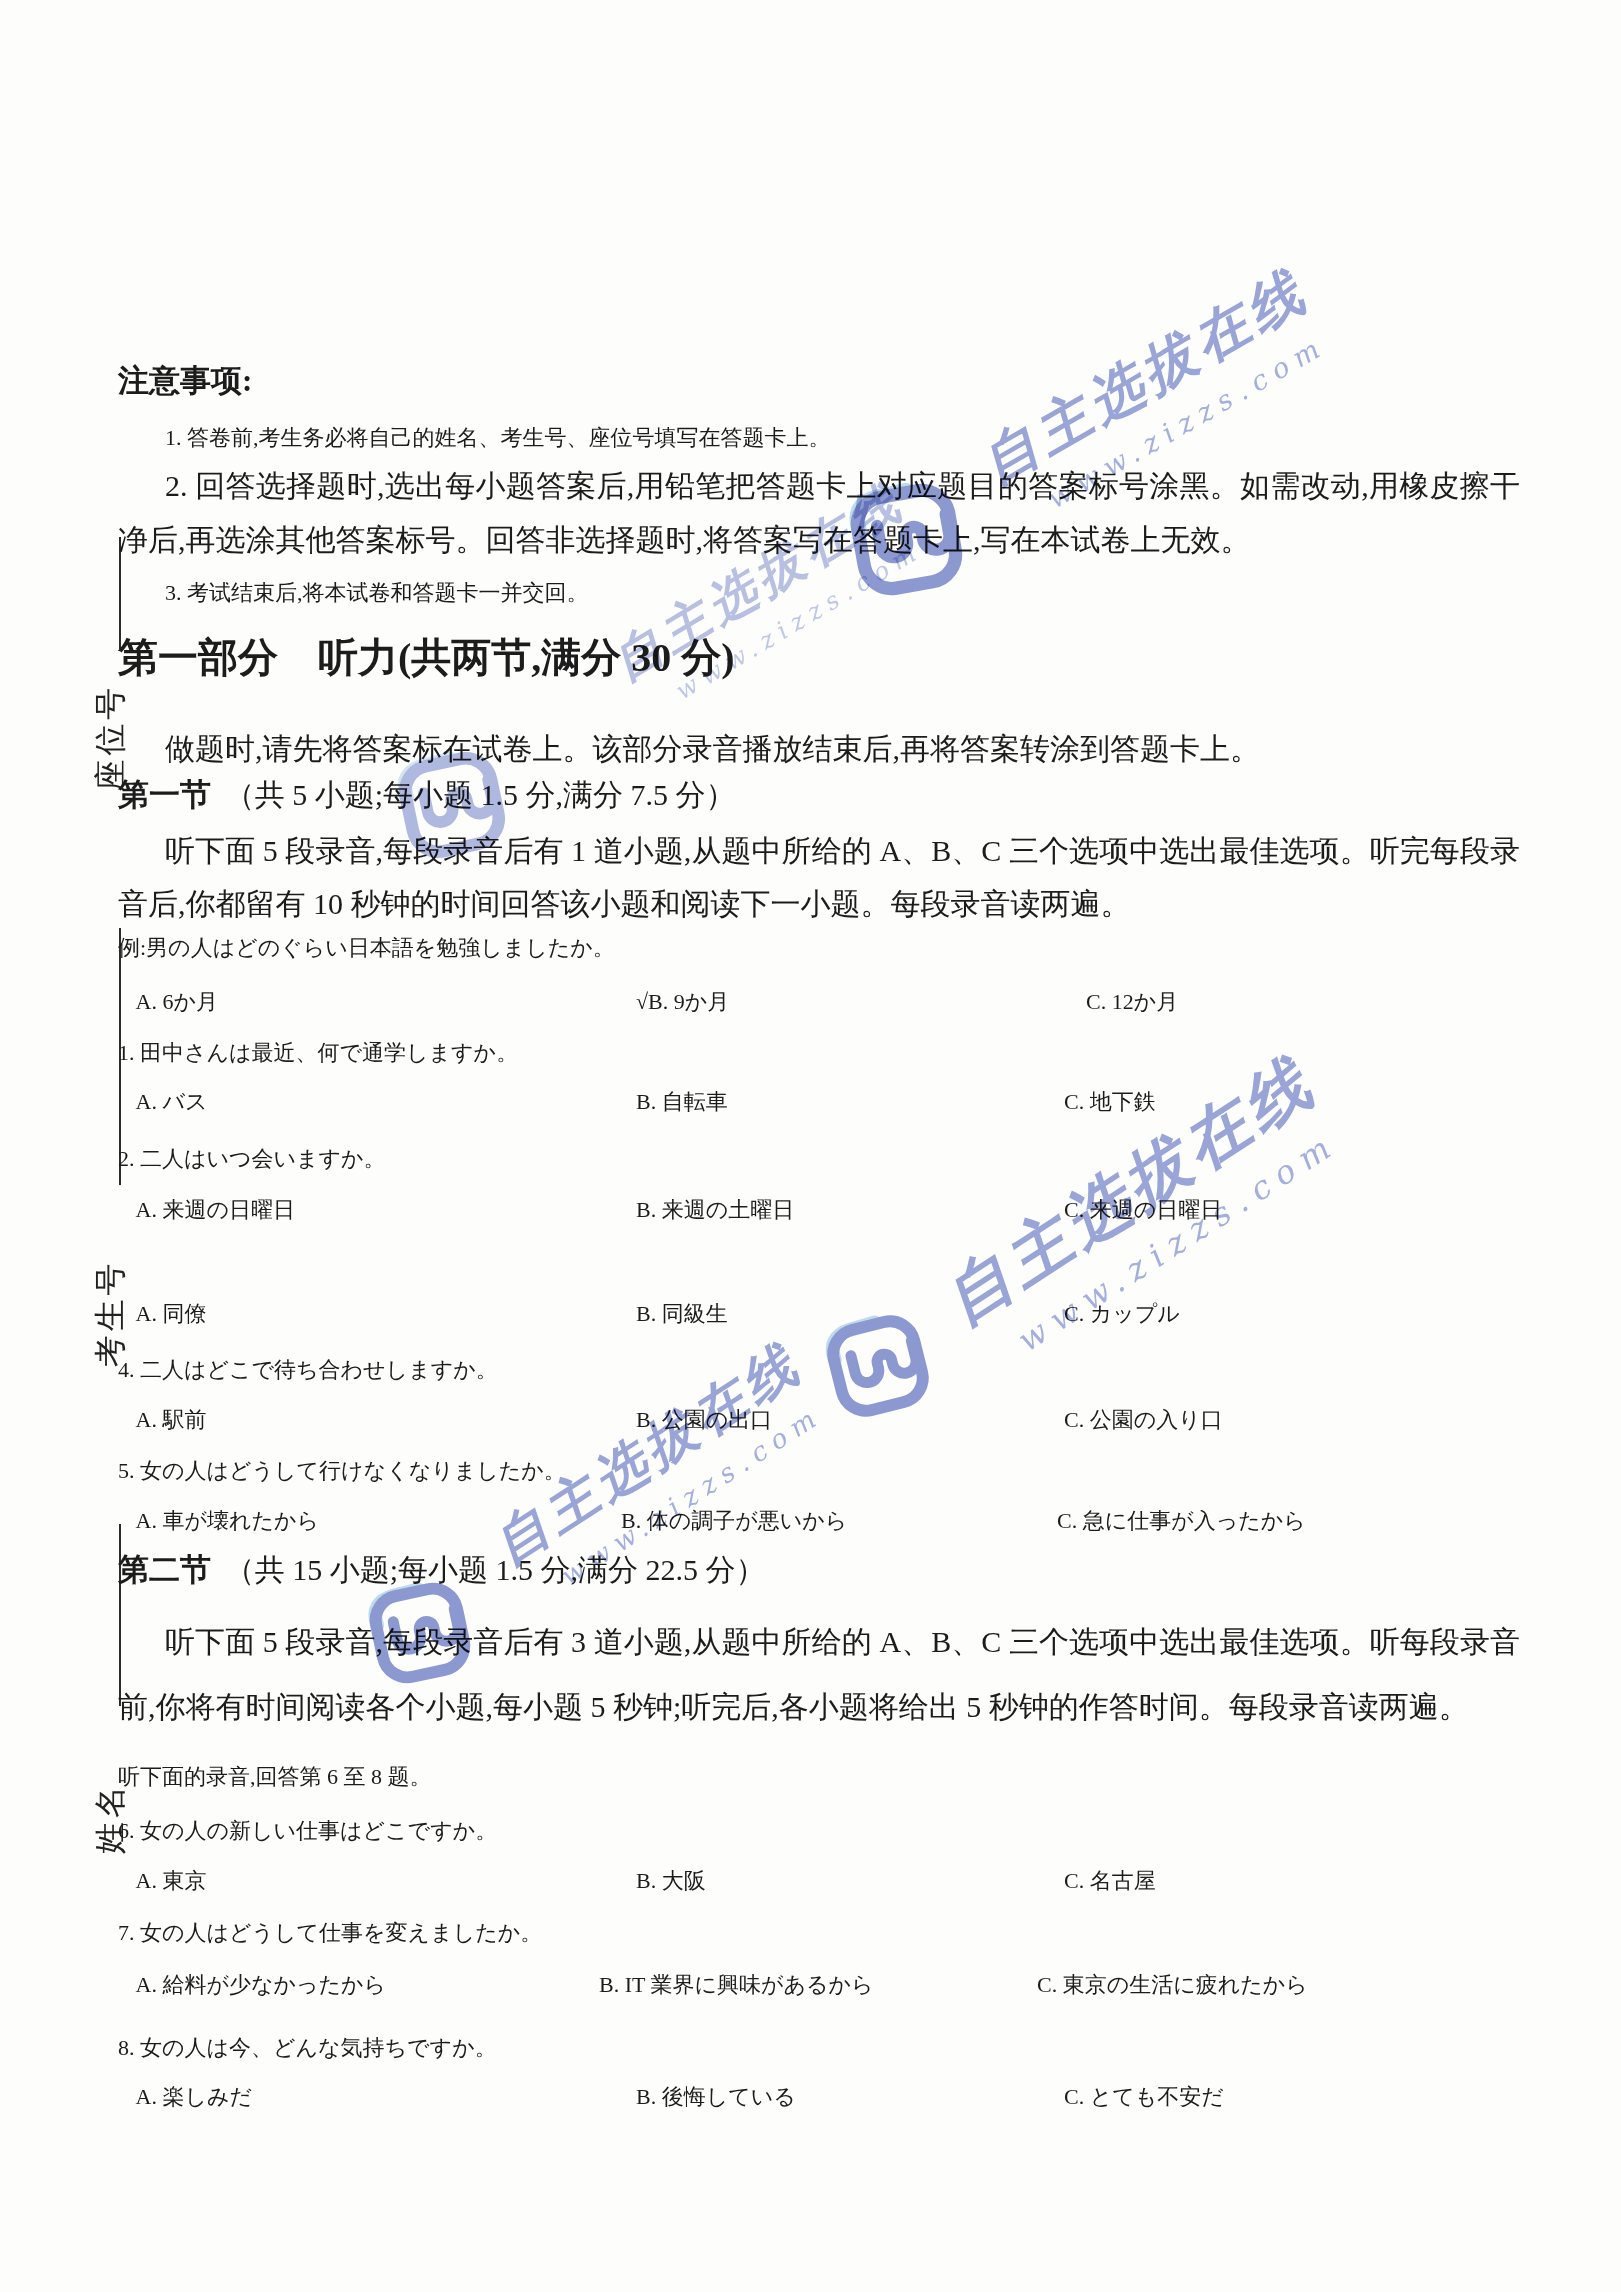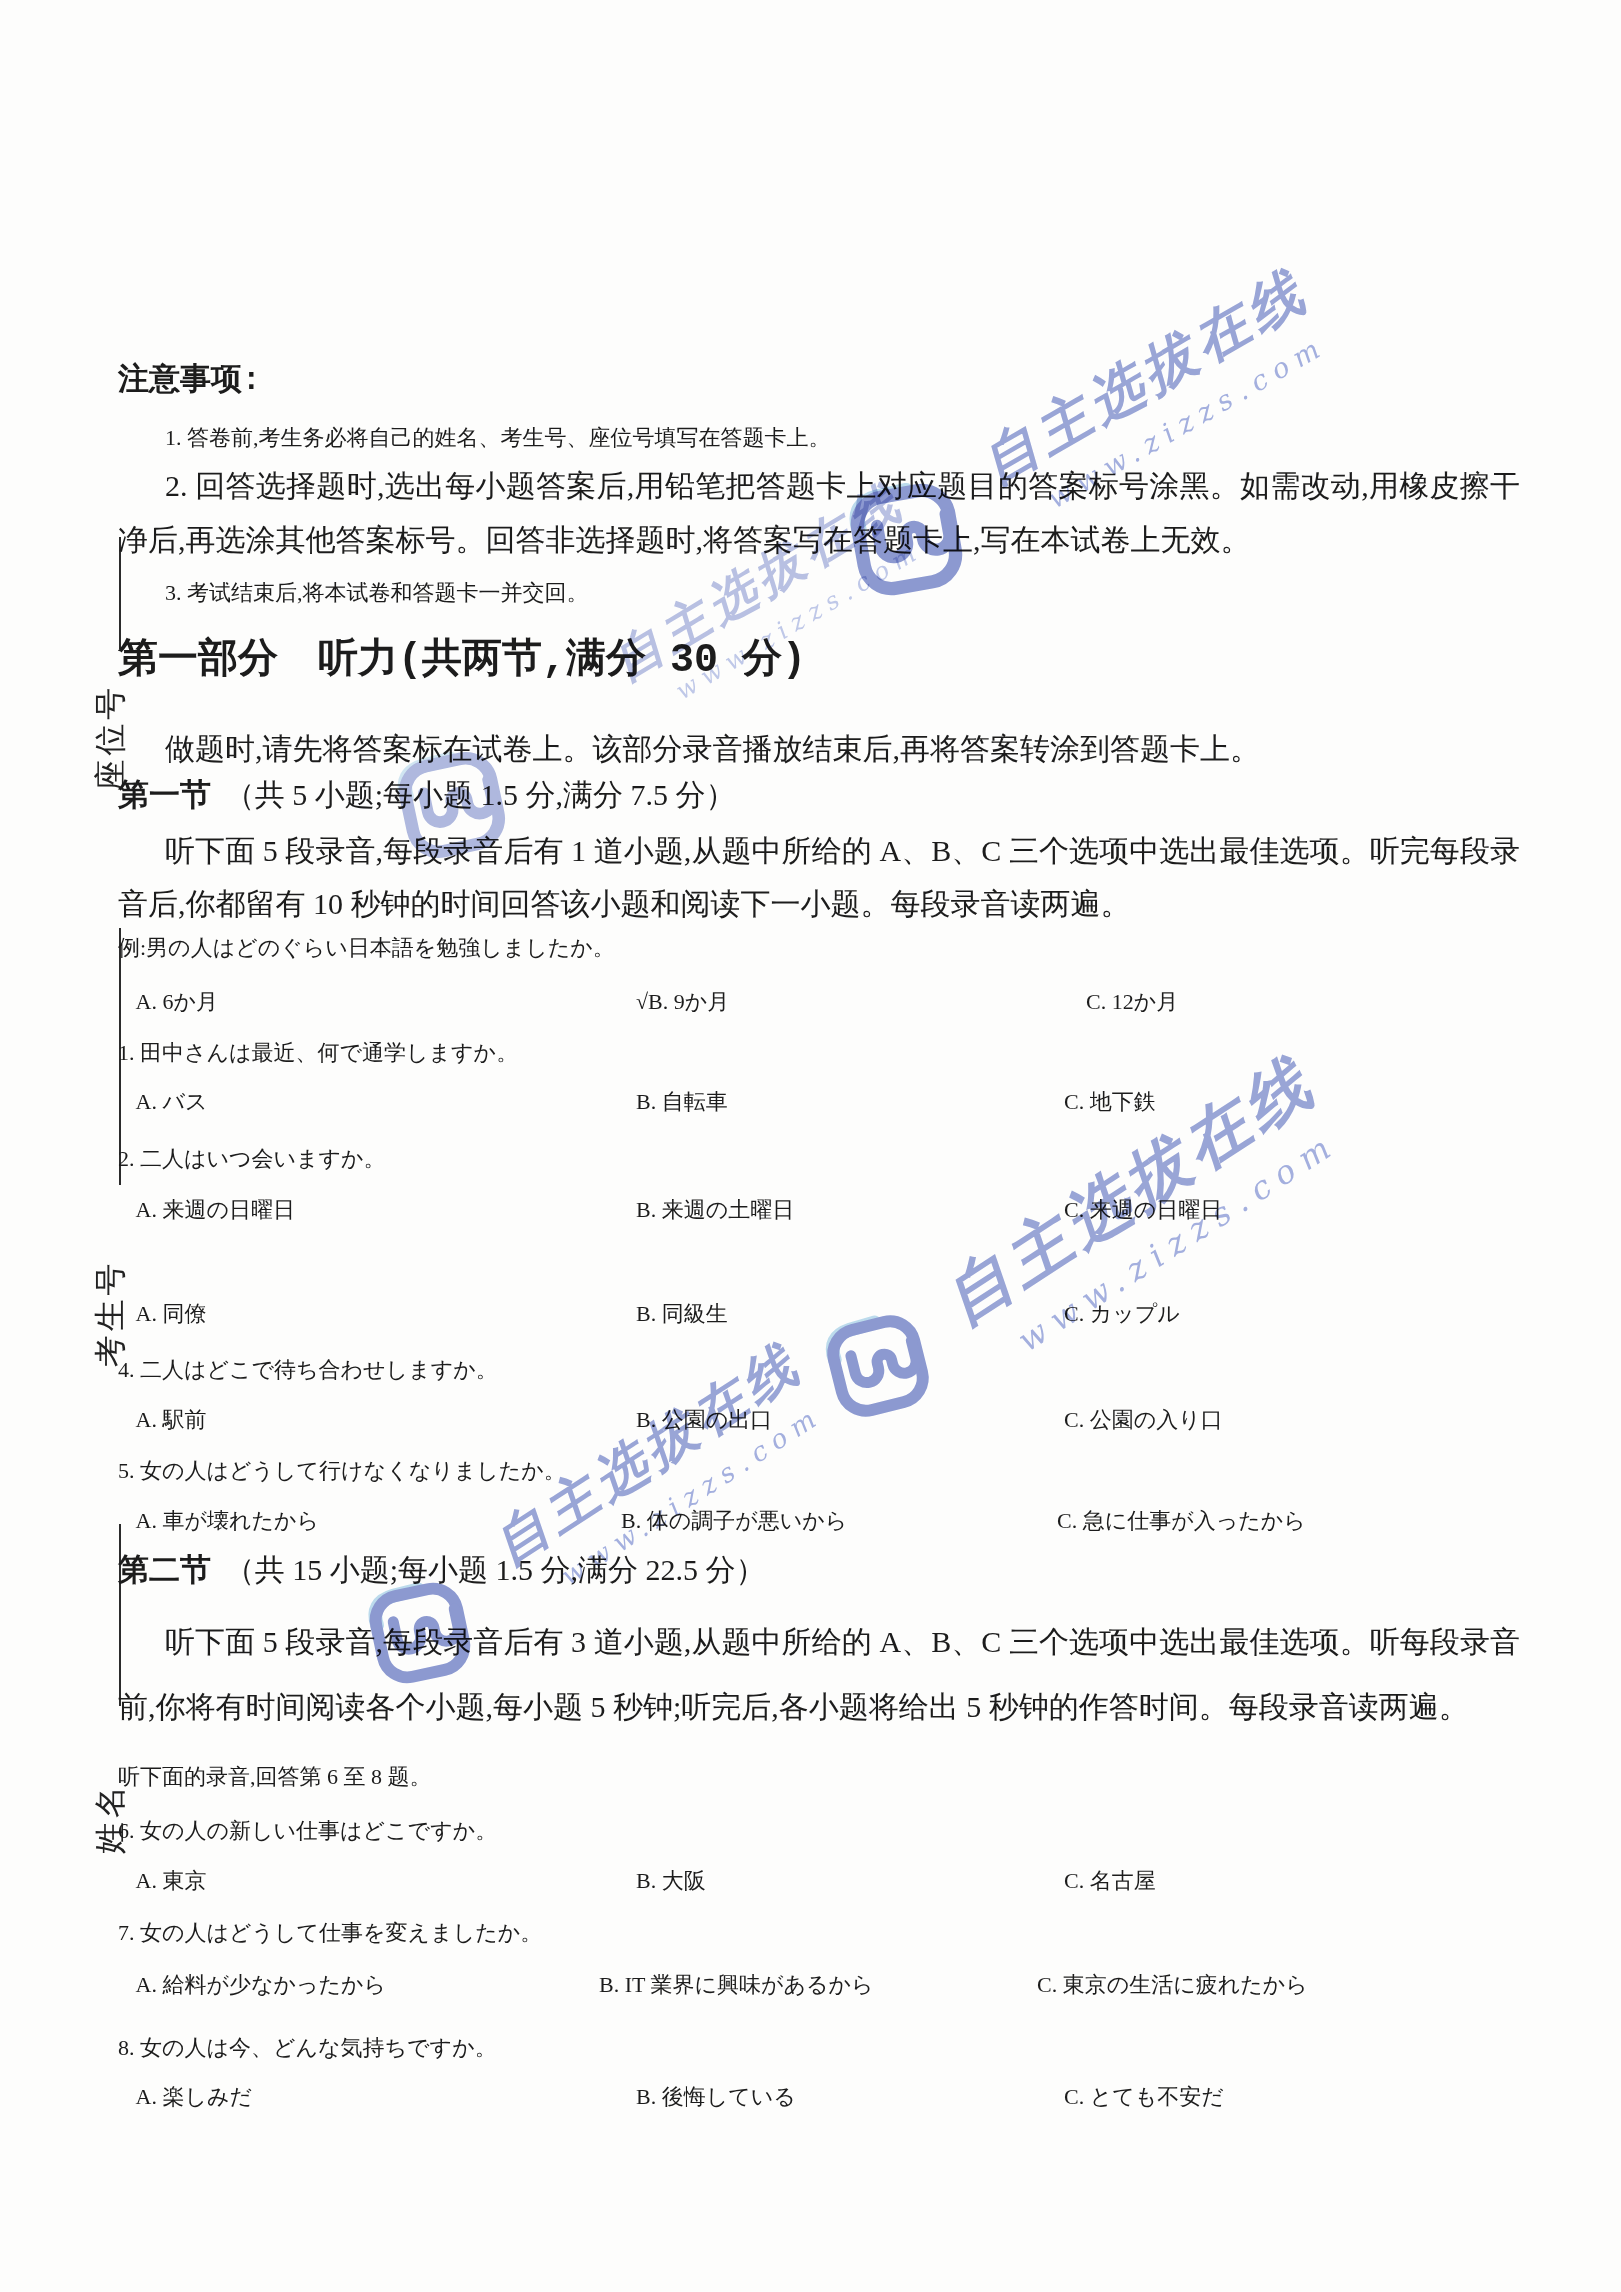--- a/index.html
+++ b/index.html
@@ -7,21 +7,21 @@
     position:relative;
     width:1621px;height:2293px;
     background:#fdfdfc;
     overflow:hidden;
     font-family:"Liberation Serif","DejaVu Serif",serif;
     color:#1c1c1c;
   }
   
   .row{position:absolute;left:118px;width:1406px;font-size:22px;line-height:43px;white-space:nowrap;}
   .para{position:absolute;left:118px;width:1402px;font-size:30px;line-height:54px;text-indent:47px;text-align:justify;white-space:normal;}
-  .heading-sans{font-family:Liberation Mono, monospace;font-weight:700;}
+  .heading-sans{font-family:Liberation Serif, serif;font-weight:700;}
   .meta-serif{font-family:"Liberation Serif","DejaVu Serif",serif;font-weight:400;}
   .indent{left:165px;}
   .opt{position:absolute;top:0;}
   
   #title{
     position:absolute;left:700px;top:196px;
     font-family:"Liberation Sans","DejaVu Sans",sans-serif;
     font-weight:700;font-size:59px;letter-spacing:25.5px;white-space:nowrap;
   }
   

